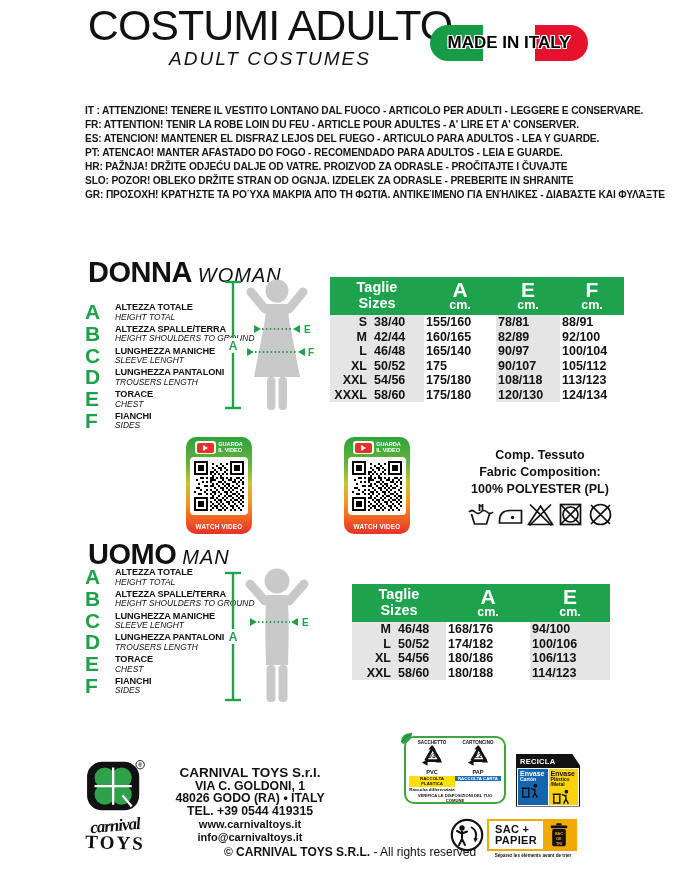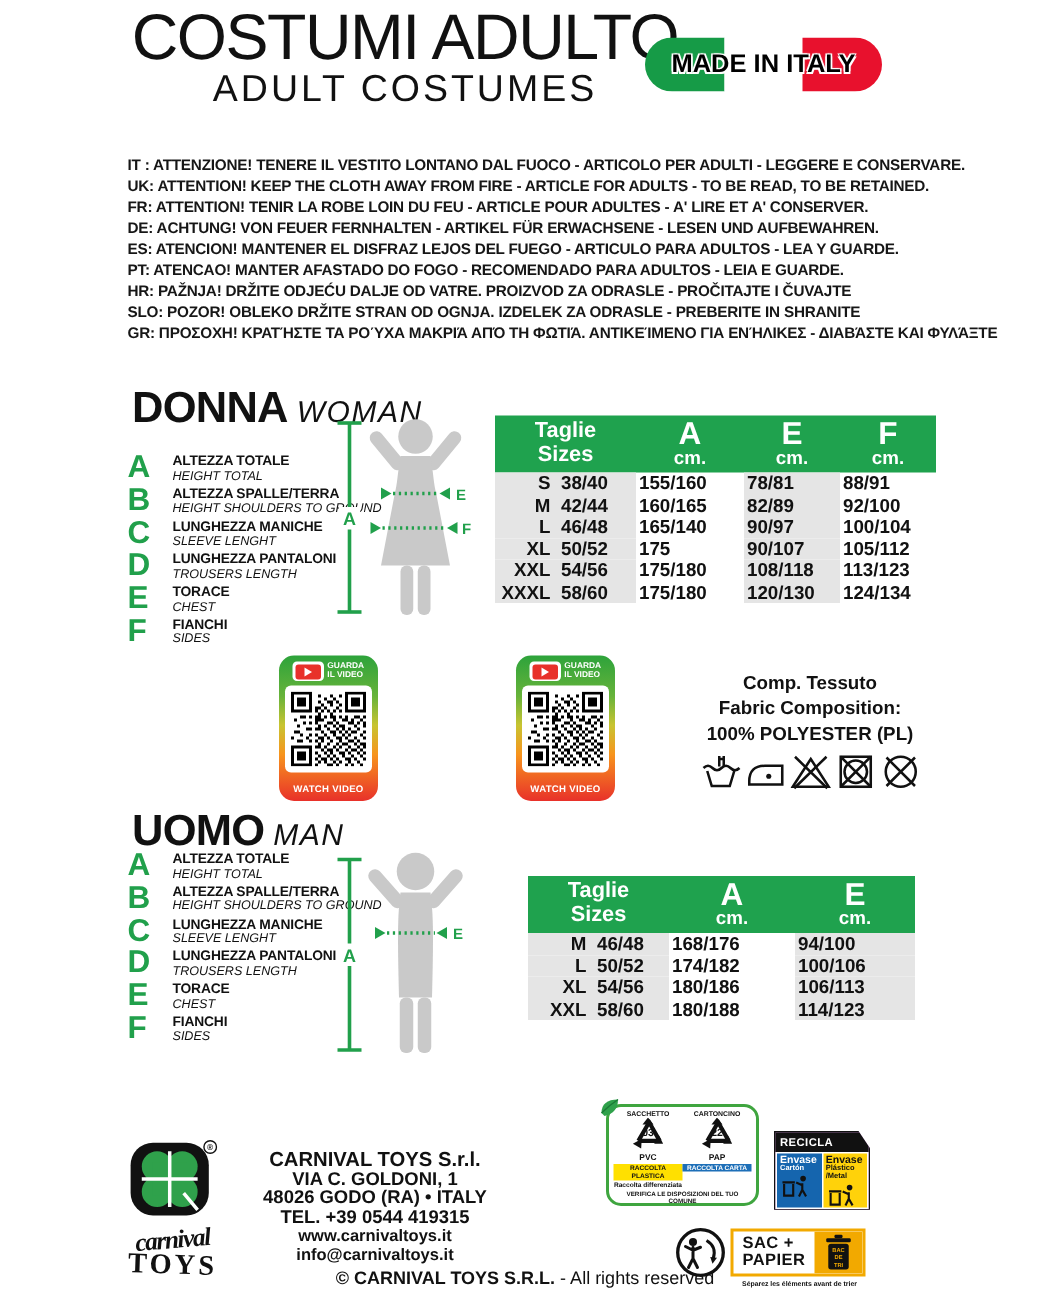--- a/index.html
+++ b/index.html
@@ -3,21 +3,21 @@
 <meta charset="utf-8">
 <style>
   html,body{margin:0;padding:0;background:#fff;}
   .page{position:relative;width:700px;height:869px;background:#fff;overflow:hidden;
         font-family:"Liberation Sans",sans-serif;color:#111;}
   .abs{position:absolute;}
 
   
   .title-wrap{left:70px;top:6px;width:400px;text-align:center;}
   .main-title{font-size:43px;font-weight:400;letter-spacing:-1px;line-height:38px;}
-  .subtitle{font-size:25px;font-weight:400;letter-spacing:2px;line-height:30px;}
+  .subtitle{font-size:19px;font-style:italic;font-weight:400;letter-spacing:2px;line-height:30px;}
   .miy{left:430px;top:25px;width:158px;height:36px;border-radius:18px;overflow:hidden;display:flex;}
   .miy span{flex:1;}
   .miy .g{background:#169B47;} .miy .w{background:#fff;} .miy .r{background:#E8112D;}
   .miy-text{left:430px;top:25px;width:158px;height:36px;display:flex;align-items:center;justify-content:center;
             font-size:17px;font-weight:900;color:#000;
             text-shadow:-1px -1px 0 #fff,1px -1px 0 #fff,-1px 1px 0 #fff,1px 1px 0 #fff,0 0 2px #fff;}
 
   
   .warnings{left:85px;top:104px;width:545px;}
   .warn-line{font-size:10.2px;line-height:14px;white-space:nowrap;letter-spacing:-0.15px;font-weight:600;color:#161616;}
@@ -167,23 +167,21 @@
   </div>
   <div class="abs miy">
     <span class="g"></span>
     <span class="w"></span>
     <span class="r"></span>
   </div>
   <div class="abs miy-text">MADE IN ITALY</div>
 
   <div class="abs warnings">
     <div class="warn-line"><b>IT : ATTENZIONE!</b> <span>TENERE IL VESTITO LONTANO DAL FUOCO - ARTICOLO PER ADULTI - LEGGERE E CONSERVARE.</span></div>
-    <div class="warn-line"><b>UK: ATTENTION!</b> <span>KEEP THE CLOTH AWAY FROM FIRE - ARTICLE FOR ADULTS - TO BE READ, TO BE RETAINED.</span></div>
     <div class="warn-line"><b>FR: ATTENTION!</b> <span>TENIR LA ROBE LOIN DU FEU - ARTICLE POUR ADULTES  - A' LIRE ET A' CONSERVER.</span></div>
-    <div class="warn-line"><b>DE: ACHTUNG!</b> <span>VON FEUER FERNHALTEN - ARTIKEL FÜR ERWACHSENE  - LESEN UND AUFBEWAHREN.</span></div>
     <div class="warn-line"><b>ES: ATENCION!</b> <span>MANTENER EL DISFRAZ LEJOS DEL FUEGO -  ARTICULO PARA ADULTOS - LEA Y GUARDE.</span></div>
     <div class="warn-line"><b>PT: ATENCAO!</b> <span>MANTER AFASTADO DO FOGO - RECOMENDADO PARA ADULTOS - LEIA E GUARDE.</span></div>
     <div class="warn-line"><b>HR: PAŽNJA!</b> <span>DRŽITE ODJEĆU DALJE OD VATRE. PROIZVOD ZA ODRASLE - PROČITAJTE I ČUVAJTE</span></div>
     <div class="warn-line"><b>SLO: POZOR!</b> <span>OBLEKO DRŽITE STRAN OD OGNJA. IZDELEK ZA ODRASLE - PREBERITE IN SHRANITE</span></div>
     <div class="warn-line"><b>GR: ΠΡΟΣΟΧΗ!</b> <span>ΚΡΑΤΉΣΤΕ ΤΑ ΡΟΎΧΑ ΜΑΚΡΙΆ ΑΠΌ ΤΗ ΦΩΤΙΆ. ΑΝΤΙΚΕΊΜΕΝΟ ΓΙΑ ΕΝΉΛΙΚΕΣ - ΔΙΑΒΆΣΤΕ ΚΑΙ ΦΥΛΆΞΤΕ</span></div>
   </div>
 
   <div class="abs sec-head" style="left:88px;top:256px;">
     <span class="it">DONNA</span><span class="en">WOMAN</span>
   </div>

